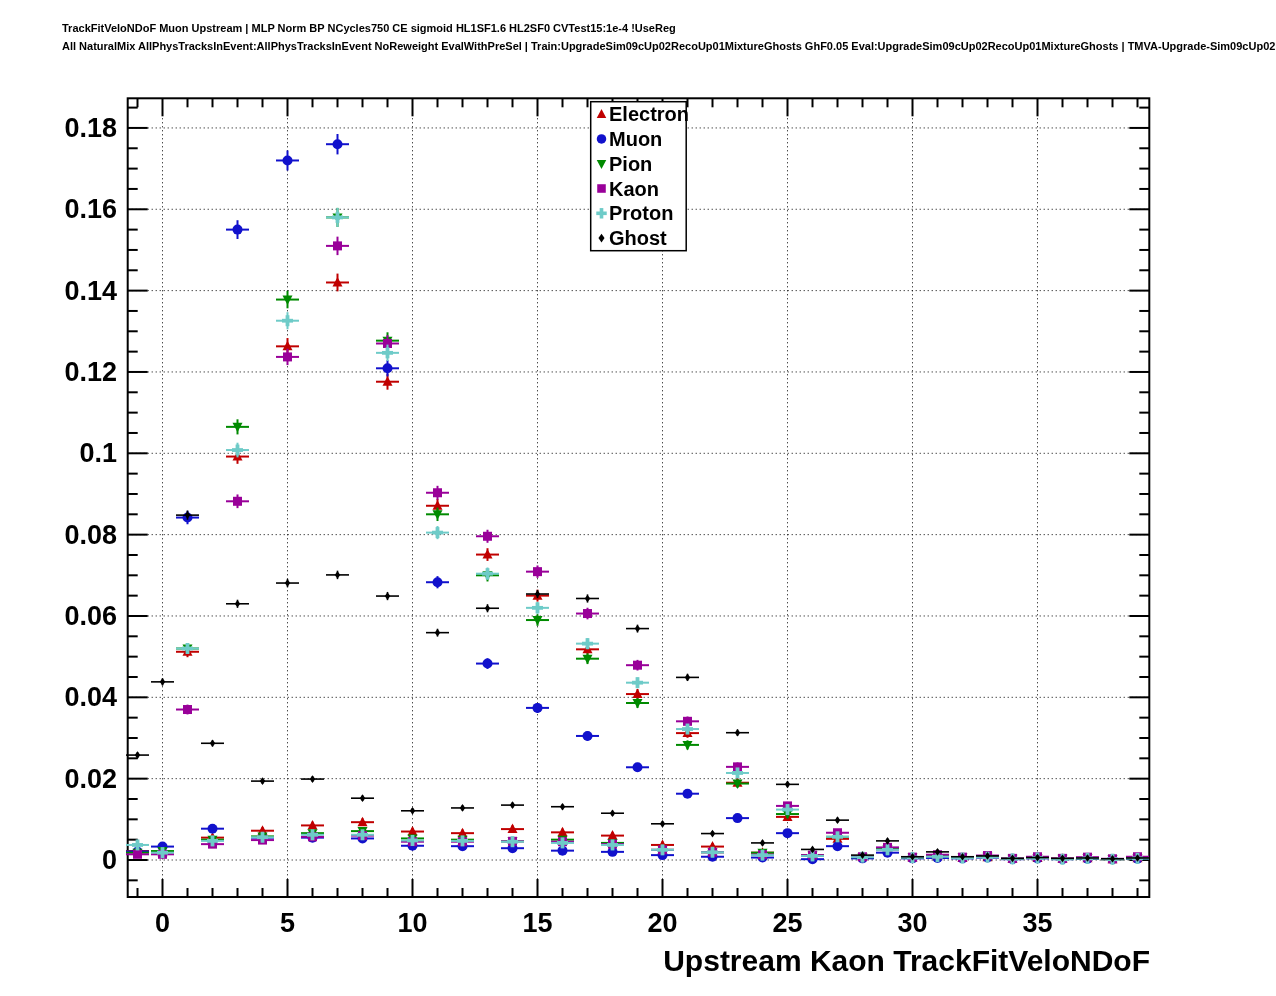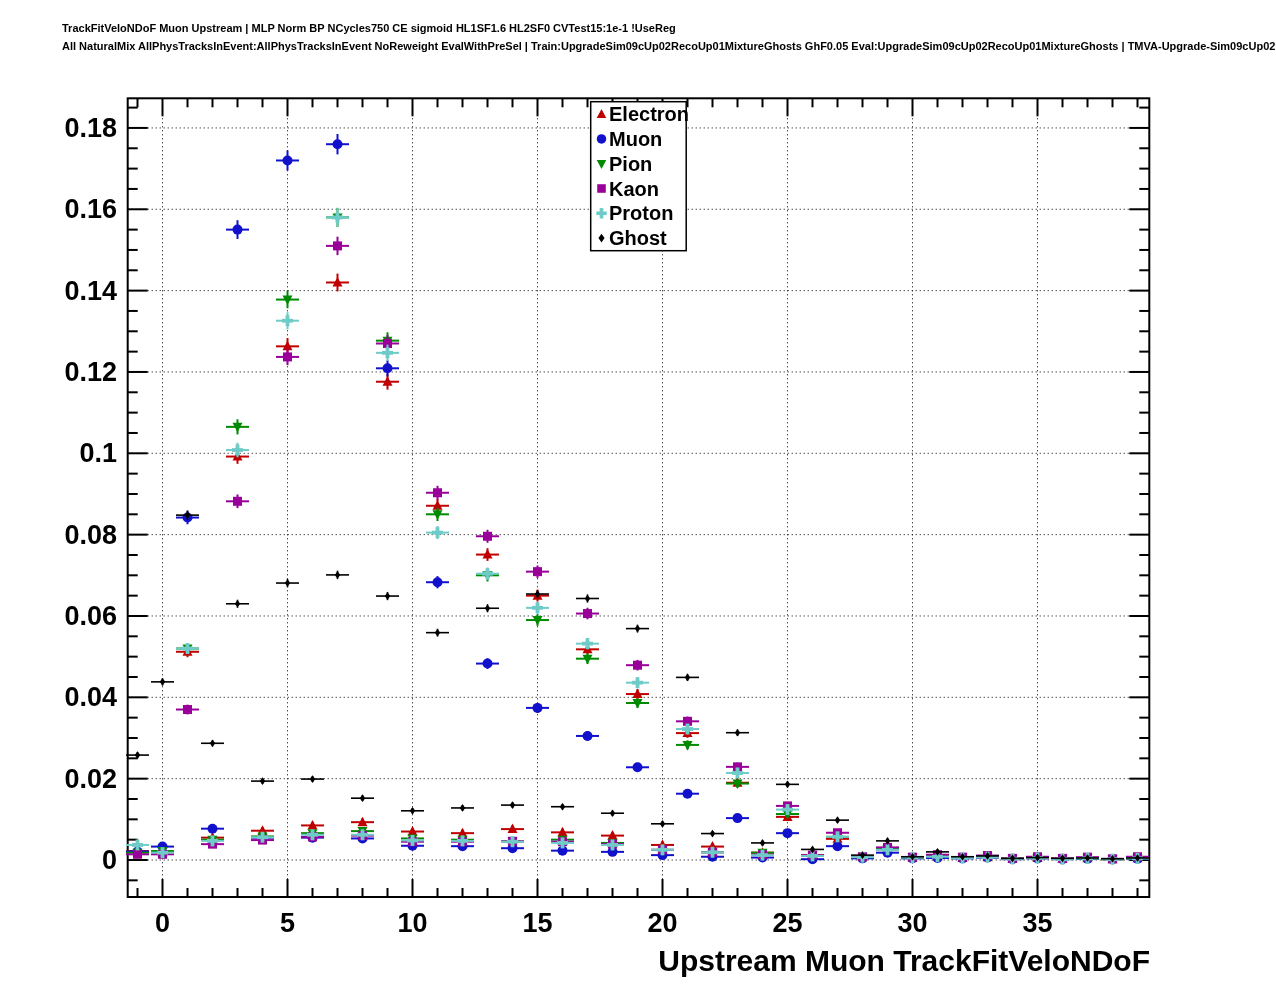--- a/index.html
+++ b/index.html
@@ -7,21 +7,21 @@
   .hdr{position:absolute;left:62px;color:#000;font-weight:bold;font-size:11px;white-space:nowrap;letter-spacing:0px;}
   #hdr1{top:22px;}
   #hdr2{top:40px;}
   #xtitle{position:absolute;right:126px;top:944px;color:#000;font-weight:bold;font-size:30px;white-space:nowrap;}
   svg{position:absolute;left:0;top:0;}
   text{font-family:"Liberation Sans",sans-serif;}
 </style>
 </head>
 <body>
 
-<div id="hdr1" class="hdr">TrackFitVeloNDoF Muon Upstream | MLP Norm BP NCycles750 CE sigmoid HL1SF1.6 HL2SF0 CVTest15:1e-1 !UseReg</div>
+<div id="hdr1" class="hdr">TrackFitVeloNDoF Muon Upstream | MLP Norm BP NCycles750 CE sigmoid HL1SF1.6 HL2SF0 CVTest15:1e-4 !UseReg</div>
 <div id="hdr2" class="hdr">All NaturalMix AllPhysTracksInEvent:AllPhysTracksInEvent NoReweight EvalWithPreSel | Train:UpgradeSim09cUp02RecoUp01MixtureGhosts GhF0.05 Eval:UpgradeSim09cUp02RecoUp01MixtureGhosts | TMVA-Upgrade-Sim09cUp02RecoUp01</div>
 
 <svg id="chart" width="1276" height="996" viewBox="0 0 1276 996">
     <g>
       <line x1="162.5" x2="162.5" y1="98.3" y2="897" stroke="#000" stroke-width="1" stroke-dasharray="1,3"></line>
       <line x1="287.5" x2="287.5" y1="98.3" y2="897" stroke="#000" stroke-width="1" stroke-dasharray="1,3"></line>
       <line x1="412.5" x2="412.5" y1="98.3" y2="897" stroke="#000" stroke-width="1" stroke-dasharray="1,3"></line>
       <line x1="537.5" x2="537.5" y1="98.3" y2="897" stroke="#000" stroke-width="1" stroke-dasharray="1,3"></line>
       <line x1="662.5" x2="662.5" y1="98.3" y2="897" stroke="#000" stroke-width="1" stroke-dasharray="1,3"></line>
       <line x1="787.5" x2="787.5" y1="98.3" y2="897" stroke="#000" stroke-width="1" stroke-dasharray="1,3"></line>
@@ -1037,13 +1037,13 @@
         <rect x="599.695" y="208.07500000000002" width="3.61" height="10.45" fill="#6ecbc8"></rect>
         <text x="609" y="220.3" font-size="20" font-weight="bold" fill="#000">Proton</text>
       </g>
       <g>
         <path d="M 601.5 233.825 L 604.54 238.1 L 601.5 242.375 L 598.46 238.1 Z" fill="#000000"></path>
         <text x="609" y="245.1" font-size="20" font-weight="bold" fill="#000">Ghost</text>
       </g>
     </g>
   </svg>
 
-<div id="xtitle">Upstream Muon TrackFitVeloNDoF</div>
+<div id="xtitle">Upstream Kaon TrackFitVeloNDoF</div>
 
 </body></html>

